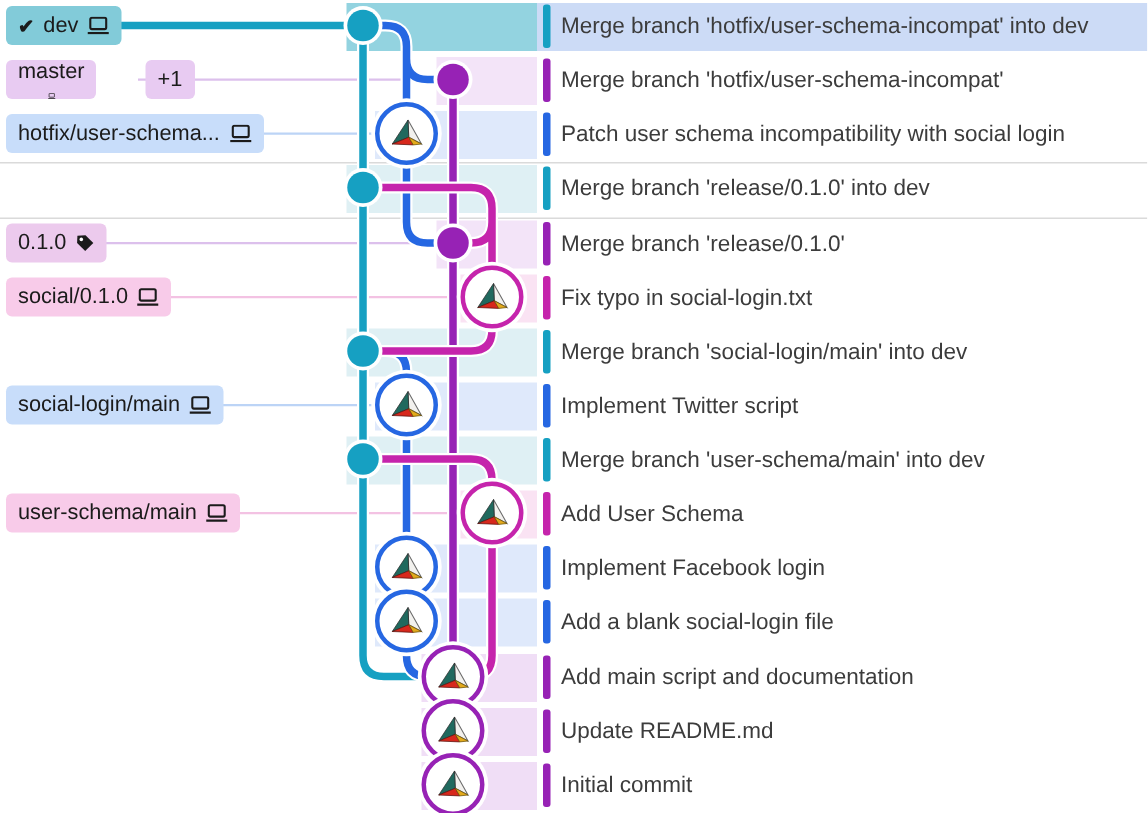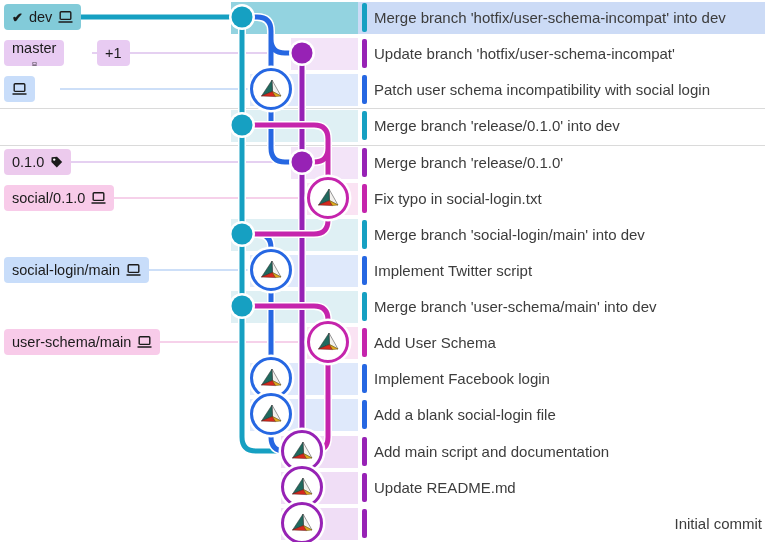--- a/index.html
+++ b/index.html
@@ -37,21 +37,21 @@
 
 <div class="stage">
 
   <div id="rows">
       <div class="row-tint" style="left: 231px; top: 2px; width: 127px; height: 32px; background: rgb(147, 211, 224);"></div>
       <div class="sel-msg-bg" style="left: 358px; top: 2px; width: 407px; height: 32px; background: rgb(204, 219, 246);"></div>
       <div class="msg-bar" style="left: 362px; top: 3px; background: rgb(22, 160, 194);"></div>
       <div class="msg-text" style="top: 0px; color: rgb(60, 60, 60);">Merge branch 'hotfix/user-schema-incompat' into dev</div>
       <div class="row-tint" style="left: 291px; top: 38px; width: 67px; height: 32px; background: rgb(243, 228, 248);"></div>
       <div class="msg-bar" style="left: 362px; top: 39px; background: rgb(151, 34, 181);"></div>
-      <div class="msg-text" style="top: 36px; color: rgb(60, 60, 60);">Update branch 'hotfix/user-schema-incompat'</div>
+      <div class="msg-text" style="top: 36px; color: rgb(60, 60, 60);">Merge branch 'hotfix/user-schema-incompat'</div>
       <div class="row-tint" style="left: 250px; top: 74px; width: 108px; height: 32px; background: rgb(223, 233, 251);"></div>
       <div class="msg-bar" style="left: 362px; top: 75px; background: rgb(38, 103, 226);"></div>
       <div class="msg-text" style="top: 72px; color: rgb(60, 60, 60);">Patch user schema incompatibility with social login</div>
       <div class="hover-line" style="top: 108px; background: rgb(218, 218, 218);"></div>
       <div class="hover-line" style="top: 145px; background: rgb(218, 218, 218);"></div>
       <div class="row-tint" style="left: 231px; top: 110px; width: 127px; height: 32px; background: rgb(223, 240, 244);"></div>
       <div class="msg-bar" style="left: 362px; top: 111px; background: rgb(22, 160, 194);"></div>
       <div class="msg-text" style="top: 108px; color: rgb(60, 60, 60);">Merge branch 'release/0.1.0' into dev</div>
       <div class="row-tint" style="left: 291px; top: 147px; width: 67px; height: 32px; background: rgb(243, 228, 248);"></div>
       <div class="msg-bar" style="left: 362px; top: 148px; background: rgb(151, 34, 181);"></div>
@@ -78,21 +78,21 @@
       <div class="msg-bar" style="left: 362px; top: 400px; background: rgb(38, 103, 226);"></div>
       <div class="msg-text" style="top: 397px; color: rgb(60, 60, 60);">Add a blank social-login file</div>
       <div class="row-tint" style="left: 281px; top: 436px; width: 77px; height: 32px; background: rgb(240, 222, 246);"></div>
       <div class="msg-bar" style="left: 362px; top: 437px; background: rgb(151, 34, 181);"></div>
       <div class="msg-text" style="top: 434px; color: rgb(60, 60, 60);">Add main script and documentation</div>
       <div class="row-tint" style="left: 281px; top: 472px; width: 77px; height: 32px; background: rgb(240, 222, 246);"></div>
       <div class="msg-bar" style="left: 362px; top: 473px; background: rgb(151, 34, 181);"></div>
       <div class="msg-text" style="top: 470px; color: rgb(60, 60, 60);">Update README.md</div>
       <div class="row-tint" style="left: 281px; top: 508px; width: 77px; height: 32px; background: rgb(240, 222, 246);"></div>
       <div class="msg-bar" style="left: 362px; top: 509px; background: rgb(151, 34, 181);"></div>
-      <div class="msg-text" style="top: 506px; color: rgb(60, 60, 60); text-align: right;">Initial commit</div>
+      <div class="msg-text" style="top: 506px; color: rgb(60, 60, 60);">Initial commit</div>
     </div>
 
   <svg class="graph-svg" width="765" height="542" viewBox="0 0 765 542">
     <defs>
       <g id="tetra">
         <polygon points="1,-9 10,7 1.5,2.5" fill="#f2f1ee" stroke="#6b6b6b" stroke-width="0.7"></polygon>
         <polygon points="1,-9 1.5,2.5 -9.5,7" fill="#20695e" stroke="#2c2c2c" stroke-width="0.5"></polygon>
         <polygon points="-9.5,7 1.5,2.5 4.5,7.6" fill="#d7281c" stroke="#5a1410" stroke-width="0.5"></polygon>
         <polygon points="1.5,2.5 10,7 4.5,7.6" fill="#e3aa1c" stroke="#6b5208" stroke-width="0.5"></polygon>
       </g>
@@ -203,20 +203,21 @@
       </div>
       <div class="chip" style="left: 4px; top: 40px; background: rgb(232, 203, 242); color: rgb(27, 27, 27); flex-direction: column;">
         <span>master</span>
         <svg width="15" height="12" viewBox="0 0 15 12">
           <rect x="2.2" y="0.8" width="10.6" height="7.6" rx="1" fill="none" stroke="#1b1b1b" stroke-width="1.4"></rect>
           <path d="M0.5 11 H14.5" stroke="#1b1b1b" stroke-width="1.5"></path>
         </svg>
       </div>
       <div class="badge" style="left: 97px; top: 40px; background: rgb(232, 203, 242); color: rgb(27, 27, 27);">+1</div>
       <div class="chip" style="left: 4px; top: 76px; background: rgb(200, 221, 250); color: rgb(27, 27, 27);">
+        <span>hotfix/user-schema...</span>
         <svg width="15" height="12" viewBox="0 0 15 12">
           <rect x="2.2" y="0.8" width="10.6" height="7.6" rx="1" fill="none" stroke="#1b1b1b" stroke-width="1.4"></rect>
           <path d="M0.5 11 H14.5" stroke="#1b1b1b" stroke-width="1.5"></path>
         </svg>
       </div>
       <div class="chip" style="left: 4px; top: 149px; background: rgb(236, 202, 237); color: rgb(27, 27, 27); text-align: right;">
         <span>0.1.0</span>
         <svg width="13" height="13" viewBox="0 0 13 13">
           <path d="M7 0.8 L12.2 6 L6.8 11.4 L1.4 6 L1.6 1.2 Z" fill="#1b1b1b"></path>
           <circle cx="4.2" cy="3.6" r="1.2" fill="#fff"></circle>

